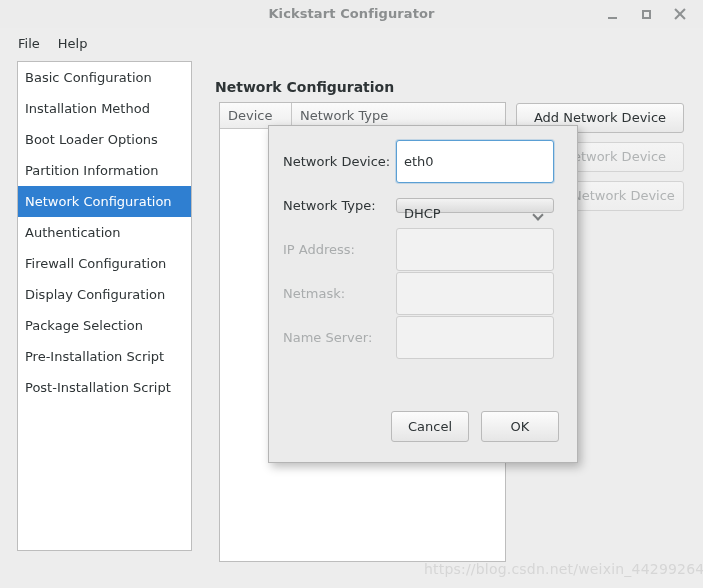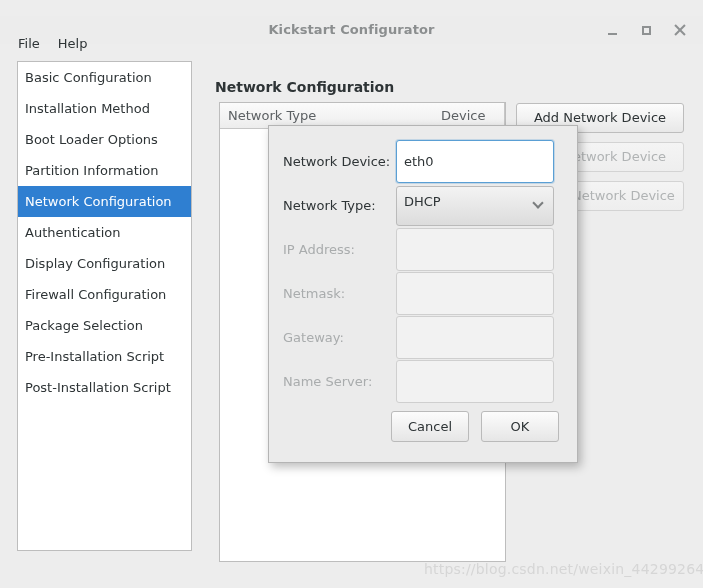--- a/index.html
+++ b/index.html
@@ -17,21 +17,20 @@
     position: relative;
     -webkit-font-smoothing: antialiased;
   }
 
   
   .titlebar {
     position: absolute;
     left: 0; top: 0;
     width: 703px; height: 28px;
     background: #ececec;
-    margin-top: 16px;
   }
   .titlebar-title {
     position: absolute;
     left: 0; top: 0;
     width: 703px;
     line-height: 28px;
     text-align: center;
     font-size: 13px;
     font-weight: bold;
     color: #8b8e8f;
@@ -238,21 +237,21 @@
   }
   .text-input.disabled {
     border: 1px solid #cfcfcf;
     background: #f2f2f2;
     box-shadow: none;
   }
 
   .select-box {
     position: relative;
     width: 158px;
-    height: 40px;
+    height: 15px;
     box-sizing: border-box;
     background: linear-gradient(to bottom, #f3f3f3, #dcdcdc);
     border: 1px solid #bababa;
     border-radius: 3px;
     line-height: 29px;
     padding-left: 7px;
     font-size: 13px;
     color: #2e3436;
     cursor: default;
   }
@@ -330,33 +329,33 @@
   <div class="menu-item">Help</div>
 </div>
 
 <div class="sidebar">
   <div class="sidebar-item">Basic Configuration</div>
   <div class="sidebar-item">Installation Method</div>
   <div class="sidebar-item">Boot Loader Options</div>
   <div class="sidebar-item">Partition Information</div>
   <div class="sidebar-item selected">Network Configuration</div>
   <div class="sidebar-item">Authentication</div>
+  <div class="sidebar-item">Firewall Configuration</div>
   <div class="sidebar-item">Display Configuration</div>
-  <div class="sidebar-item">Firewall Configuration</div>
   <div class="sidebar-item">Package Selection</div>
   <div class="sidebar-item">Pre-Installation Script</div>
   <div class="sidebar-item">Post-Installation Script</div>
 </div>
 
 <div class="page-title">Network Configuration</div>
 
 <div class="device-table">
   <div class="table-head">
+    <div class="th col-device">Device</div>
     <div class="th col-type">Network Type</div>
-    <div class="th col-device">Device</div>
   </div>
 </div>
 
 <div class="side-actions">
   <div class="btn">Add Network Device</div>
   <div class="btn disabled">Edit Network Device</div>
   <div class="btn disabled">Delete Network Device</div>
 </div>
 
 <div class="dialog">
@@ -379,24 +378,20 @@
     <div class="form-row">
       <div class="form-label disabled">IP Address:</div>
       <input class="text-input disabled" type="text" disabled="" value="" style="">
     </div>
 
     <div class="form-row">
       <div class="form-label disabled">Netmask:</div>
       <input class="text-input disabled" type="text" disabled="" value="" style="">
     </div>
 
-    <div class="form-row">
-      <div class="form-label disabled">Gateway:</div>
-      <input class="text-input disabled" type="text" disabled="" value="" style="">
-    </div>
 
     <div class="form-row">
       <div class="form-label disabled">Name Server:</div>
       <input class="text-input disabled" type="text" disabled="" value="" style="">
     </div>
 
   </div>
 
   <div class="dialog-footer">
     <div class="dlg-btn">Cancel</div>

